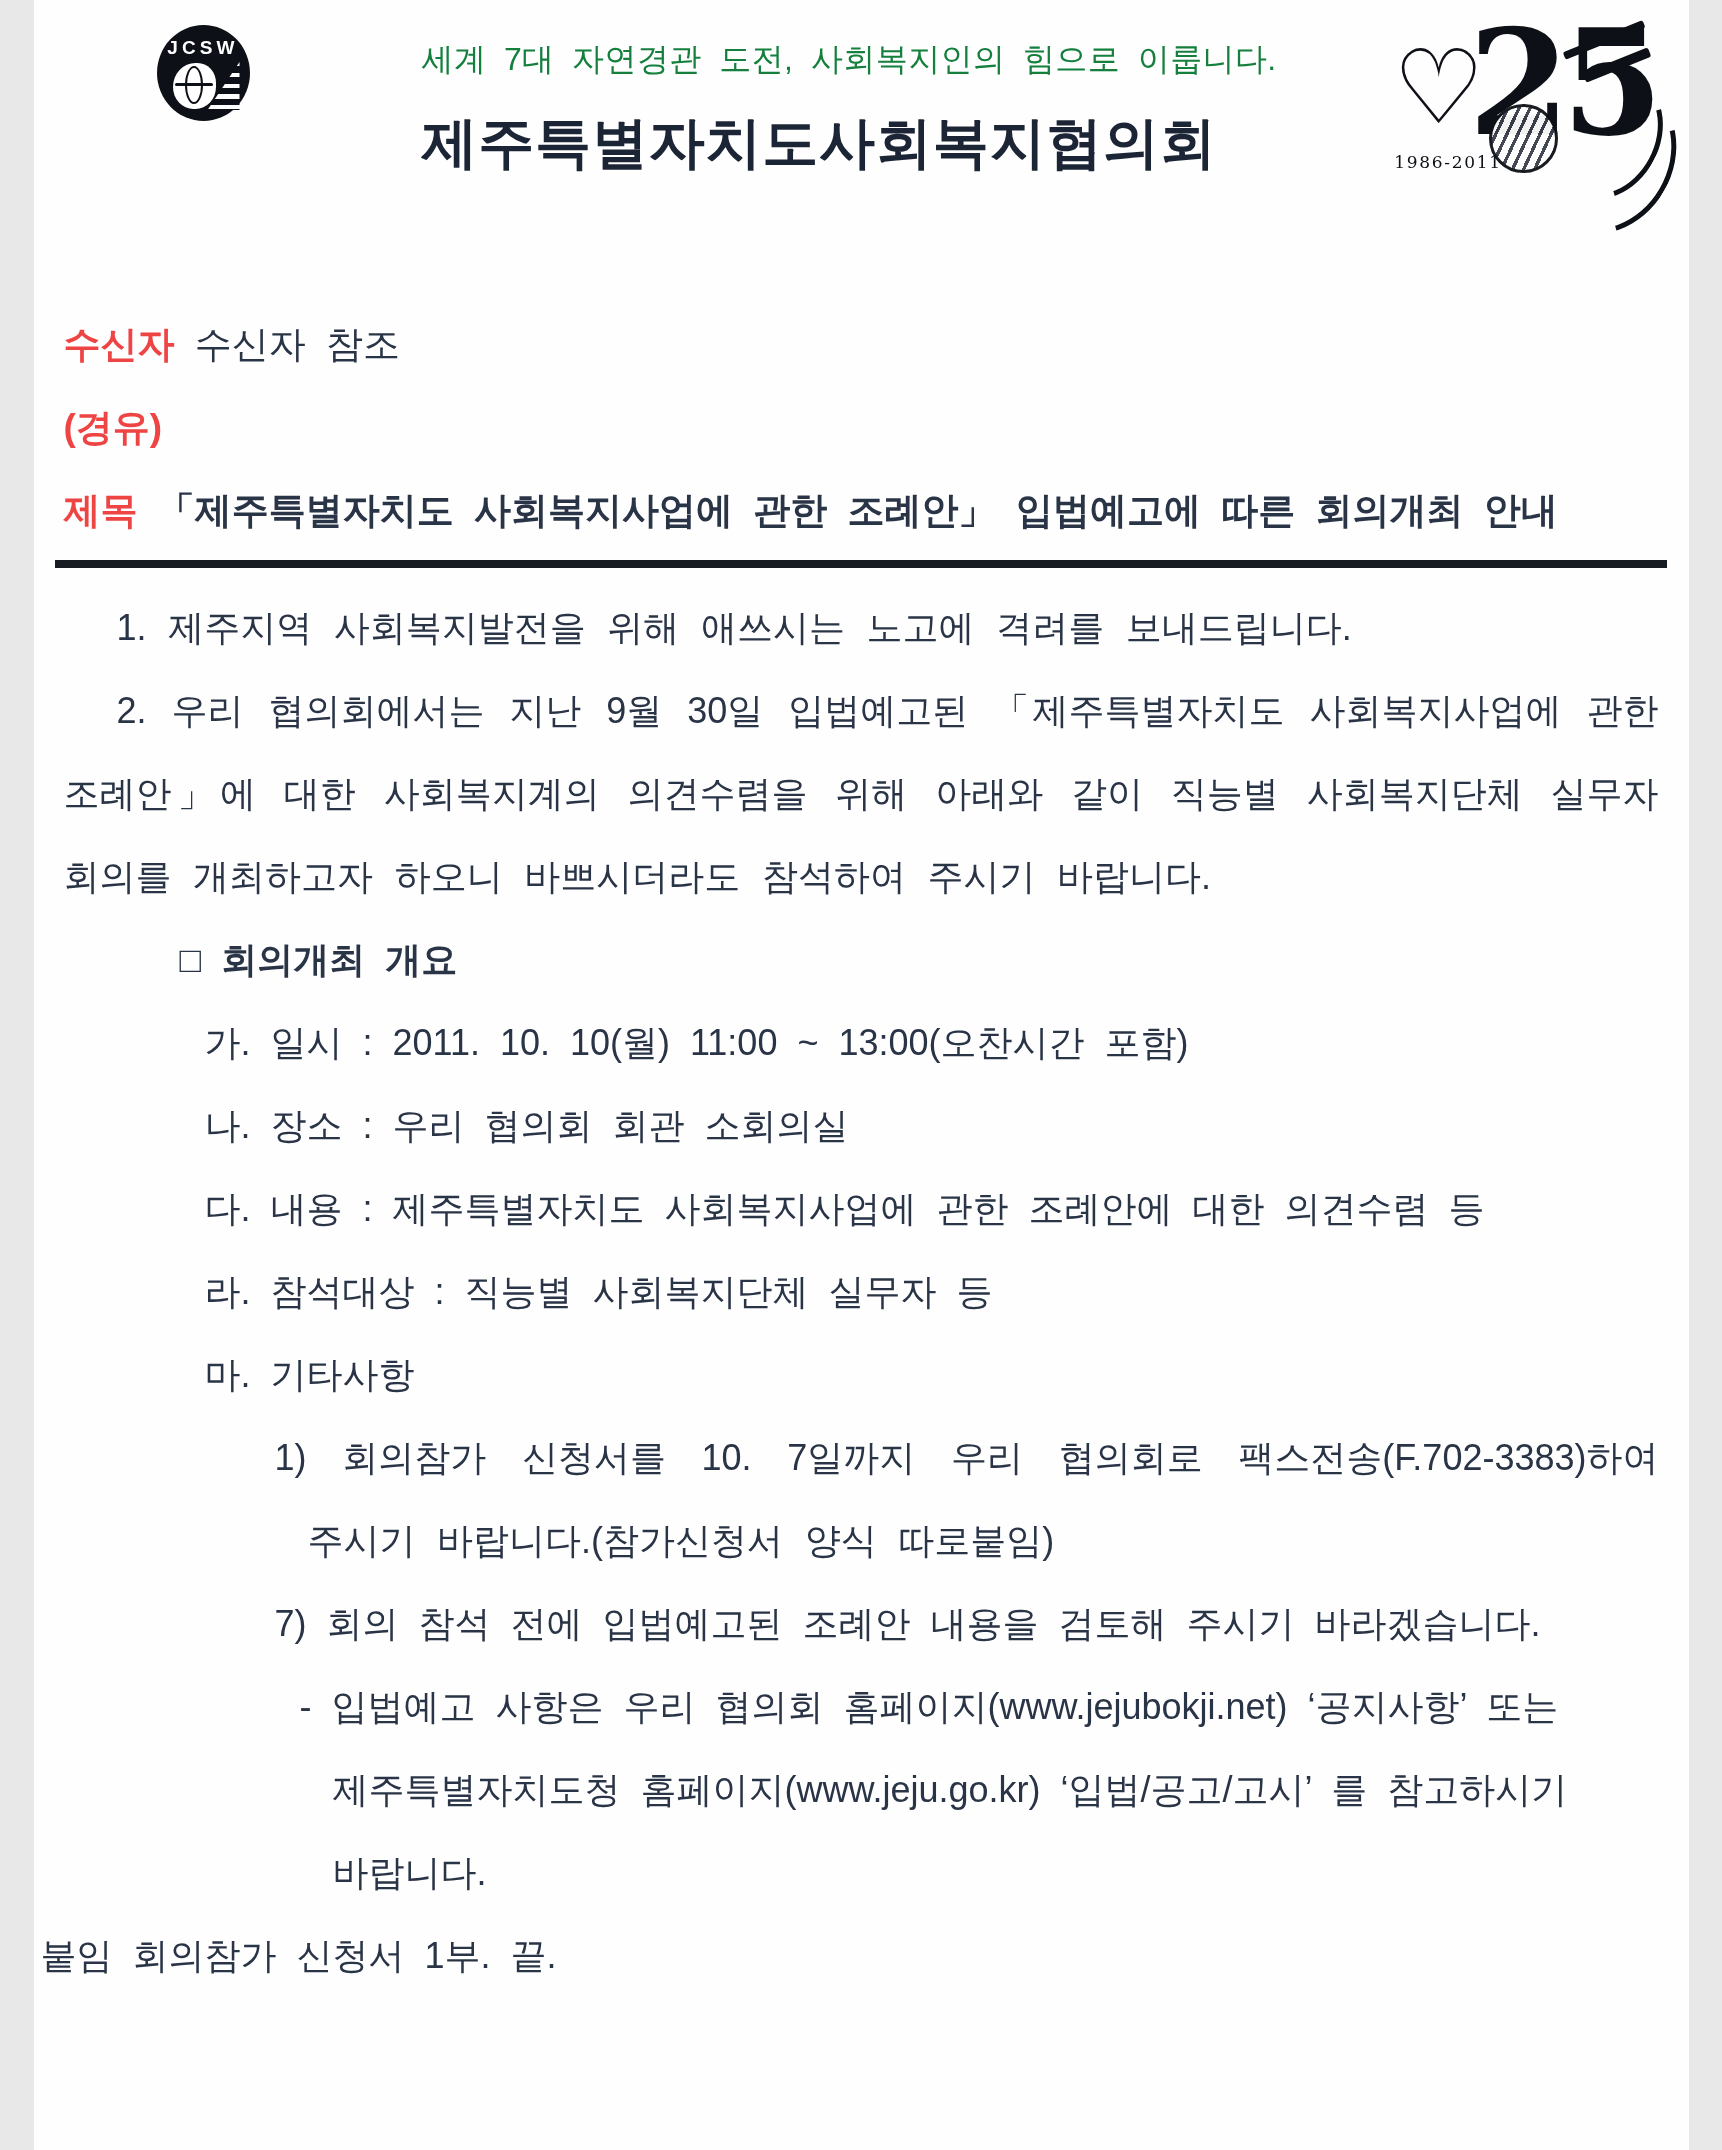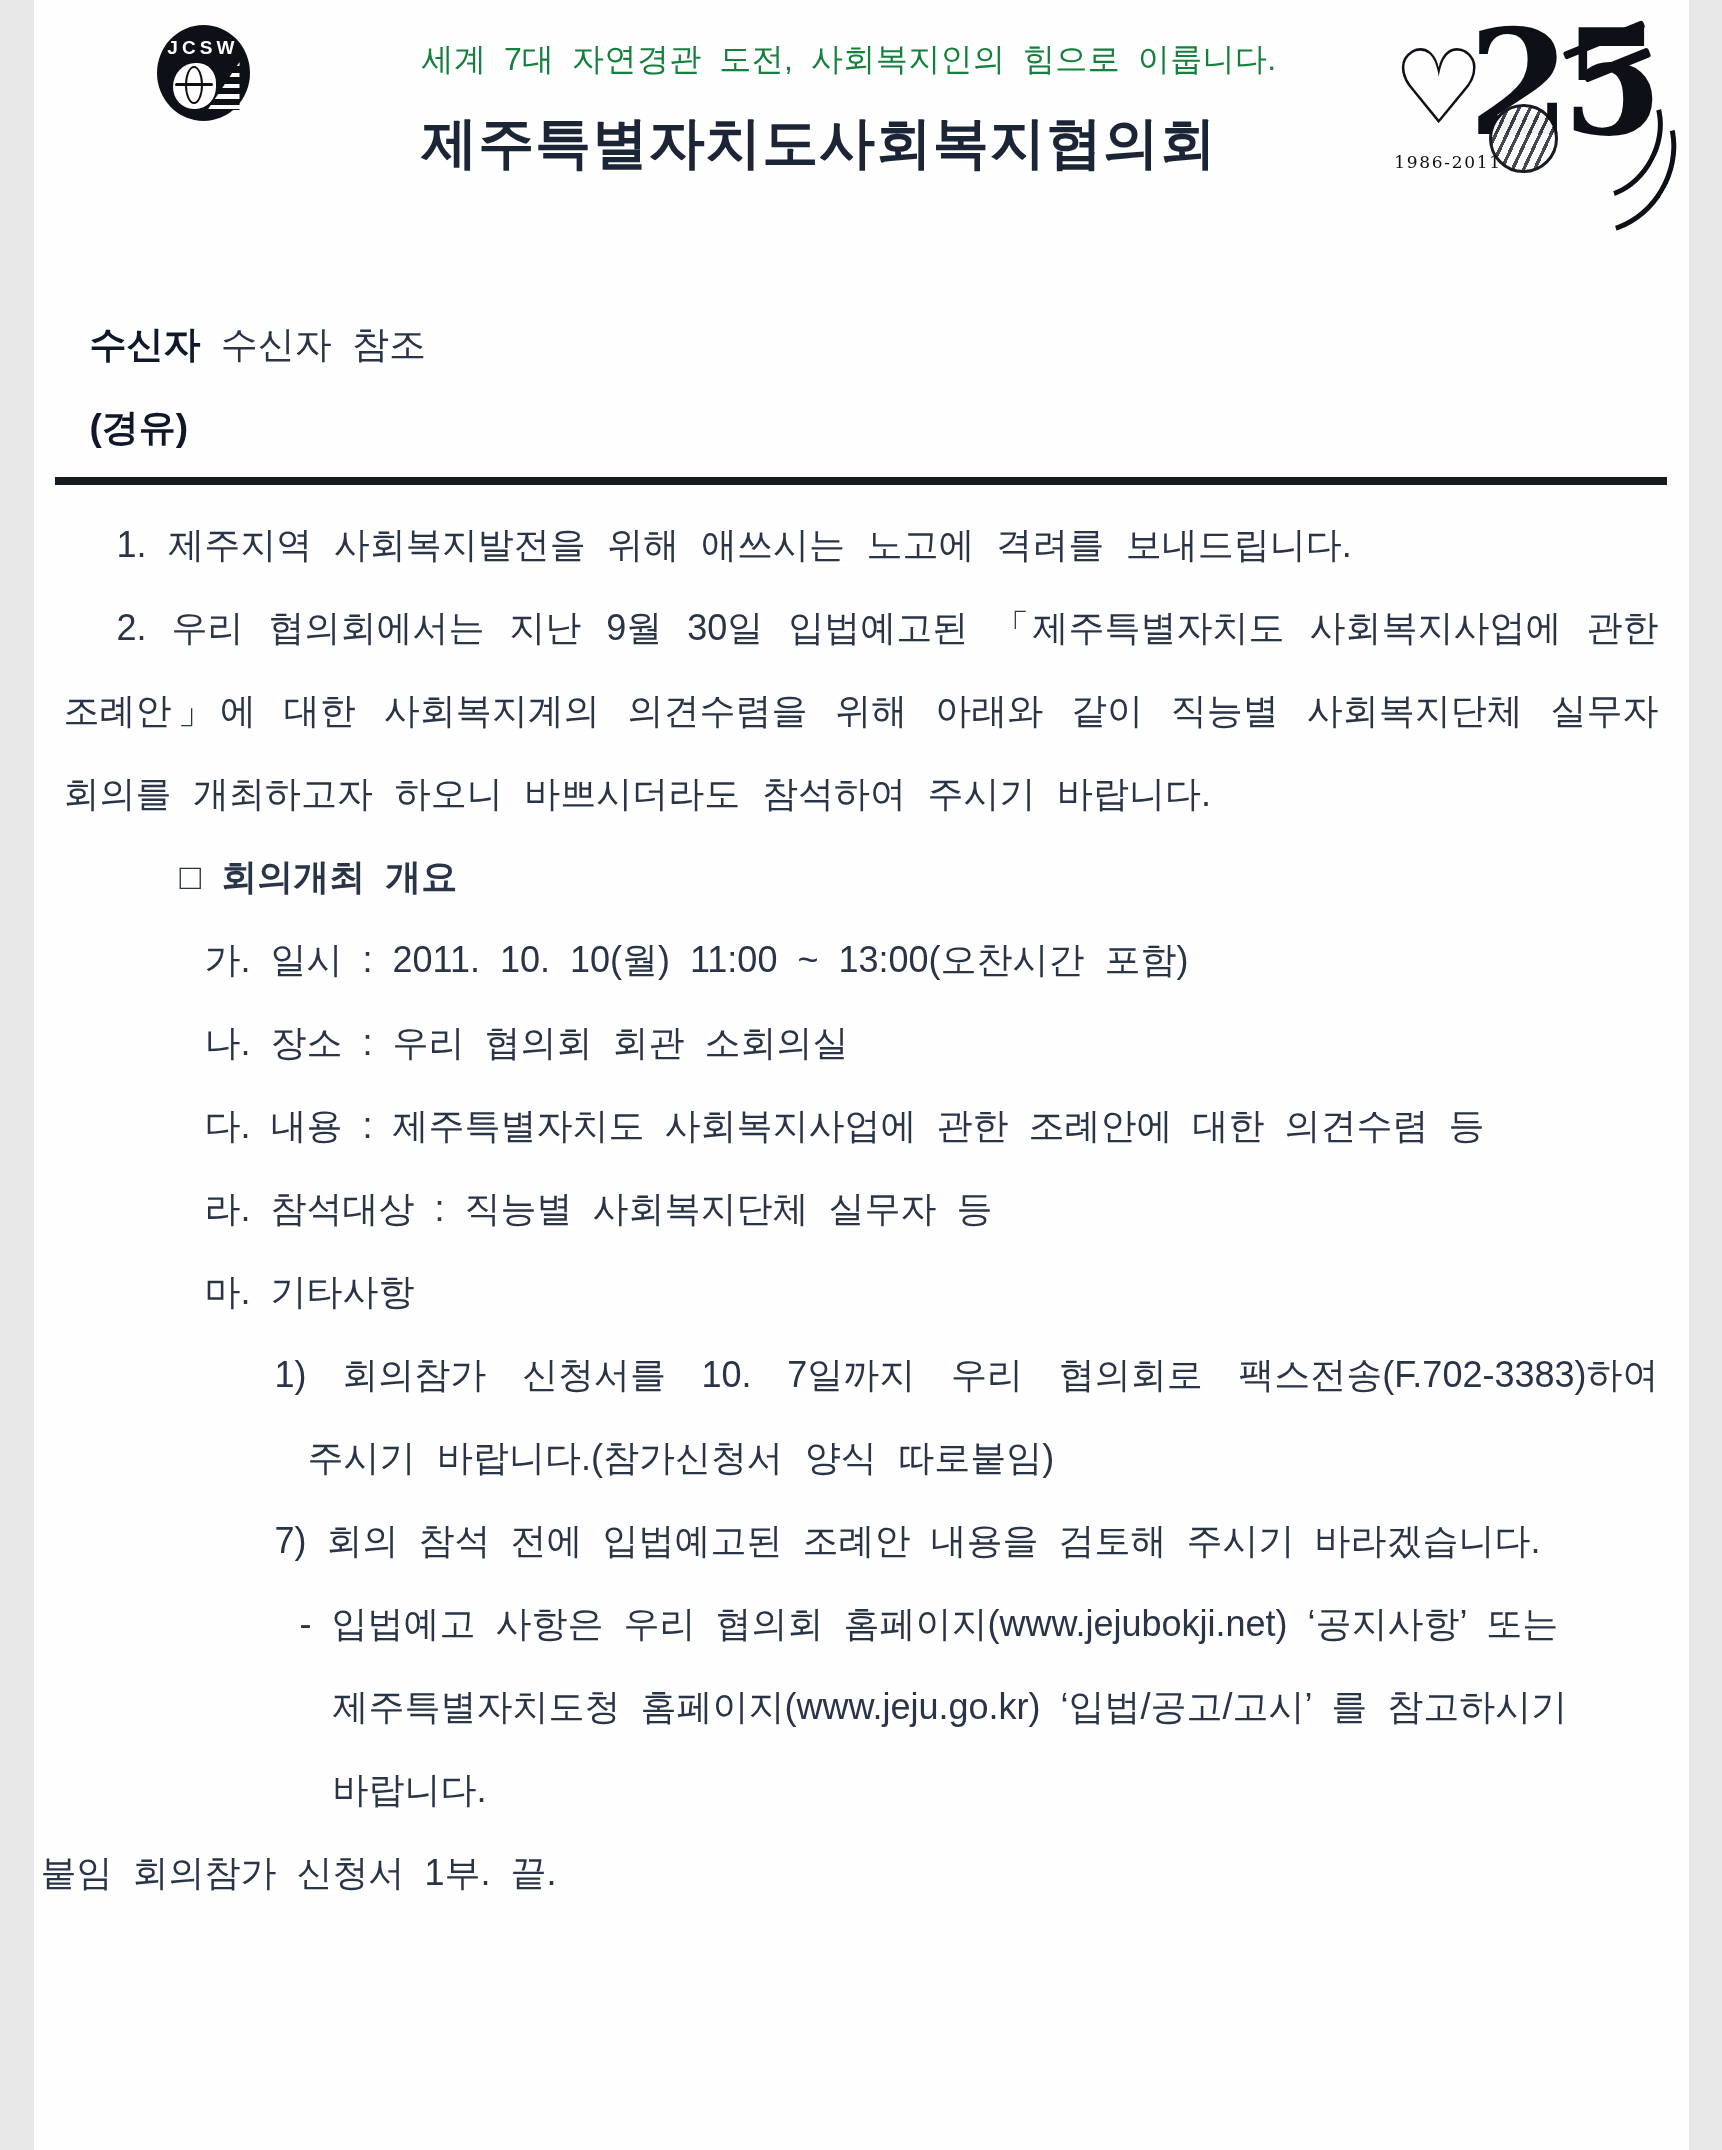--- a/index.html
+++ b/index.html
@@ -34,21 +34,21 @@
   .anniv-years{position:absolute;left:1.7px;top:129px;font-size:17px;letter-spacing:1.7px;font-family:"DejaVu Serif","Liberation Serif",serif;}
   .swoosh{position:absolute;border:5px solid transparent;border-radius:50%;}
   .swoosh.s1{right:15px;top:45px;width:100px;height:124px;border-right-color:#0d1016;transform:rotate(28deg);}
   .swoosh.s2{right:1.7px;top:55px;width:124px;height:149px;border-right-color:#0d1016;transform:rotate(30deg);}
   .slash{position:absolute;background:#0d1016;border-radius:2.5px;}
   .slash.s1{right:28px;top:13.3px;width:86px;height:7.5px;transform:rotate(-22deg);}
   .slash.s2{right:23px;top:37px;width:70px;height:10px;transform:rotate(-22deg);}
   
   .meta{margin-top:96px;padding:0 30px;font-size:37px;}
   .meta .row{line-height:83px;word-spacing:10px;white-space:nowrap;}
-  .lbl{font-weight:700;color:#0f172a;margin-left:26px;}
+  .lbl{font-weight:700;color:#ef4444;}
   .subject-value{font-weight:600;}
   .rule{height:7.5px;background:#171b22;margin:8.3px 21.6px 0 21.6px;}
   
   .doc-body{padding:0 30px;font-size:36px;line-height:83px;word-break:keep-all;}
   .para{text-align:justify;word-spacing:11.6px;}
   .p1{text-indent:53px;margin-top:18px;}
   .p2{text-indent:53px;}
   .h-overview{padding-left:116px;font-weight:700;word-spacing:10px;}
   .item{padding-left:141px;word-spacing:10px;}
   .note{padding-left:244px;text-indent:-62px;text-align:justify;word-spacing:11.6px;}
@@ -85,20 +85,24 @@
   </div>
 
   <div class="meta">
     <div class="row">
       <span class="lbl">수신자</span>
       <span>수신자 참조</span>
     </div>
     <div class="row">
       <span class="lbl">(경유)</span>
     </div>
+    <div class="row">
+      <span class="lbl">제목</span>
+      <span class="subject-value">「제주특별자치도 사회복지사업에 관한 조례안」 입법예고에 따른 회의개최 안내</span>
+    </div>
   </div>
   <div class="rule"></div>
 
   <div class="doc-body">
     <div class="para p1">1. 제주지역 사회복지발전을 위해 애쓰시는 노고에 격려를 보내드립니다.</div>
     <div class="para p2">2. 우리 협의회에서는 지난 9월 30일 입법예고된 「제주특별자치도 사회복지사업에 관한 조례안」에 대한 사회복지계의 의견수렴을 위해 아래와 같이 직능별 사회복지단체 실무자 회의를 개최하고자 하오니 바쁘시더라도 참석하여 주시기 바랍니다.</div>
     <div class="h-overview">□ 회의개최 개요</div>
     <div class="item">가. 일시 : 2011. 10. 10(월) 11:00 ~ 13:00(오찬시간 포함)</div>
     <div class="item">나. 장소 : 우리 협의회 회관 소회의실</div>
     <div class="item">다. 내용 : 제주특별자치도 사회복지사업에 관한 조례안에 대한 의견수렴 등</div>

